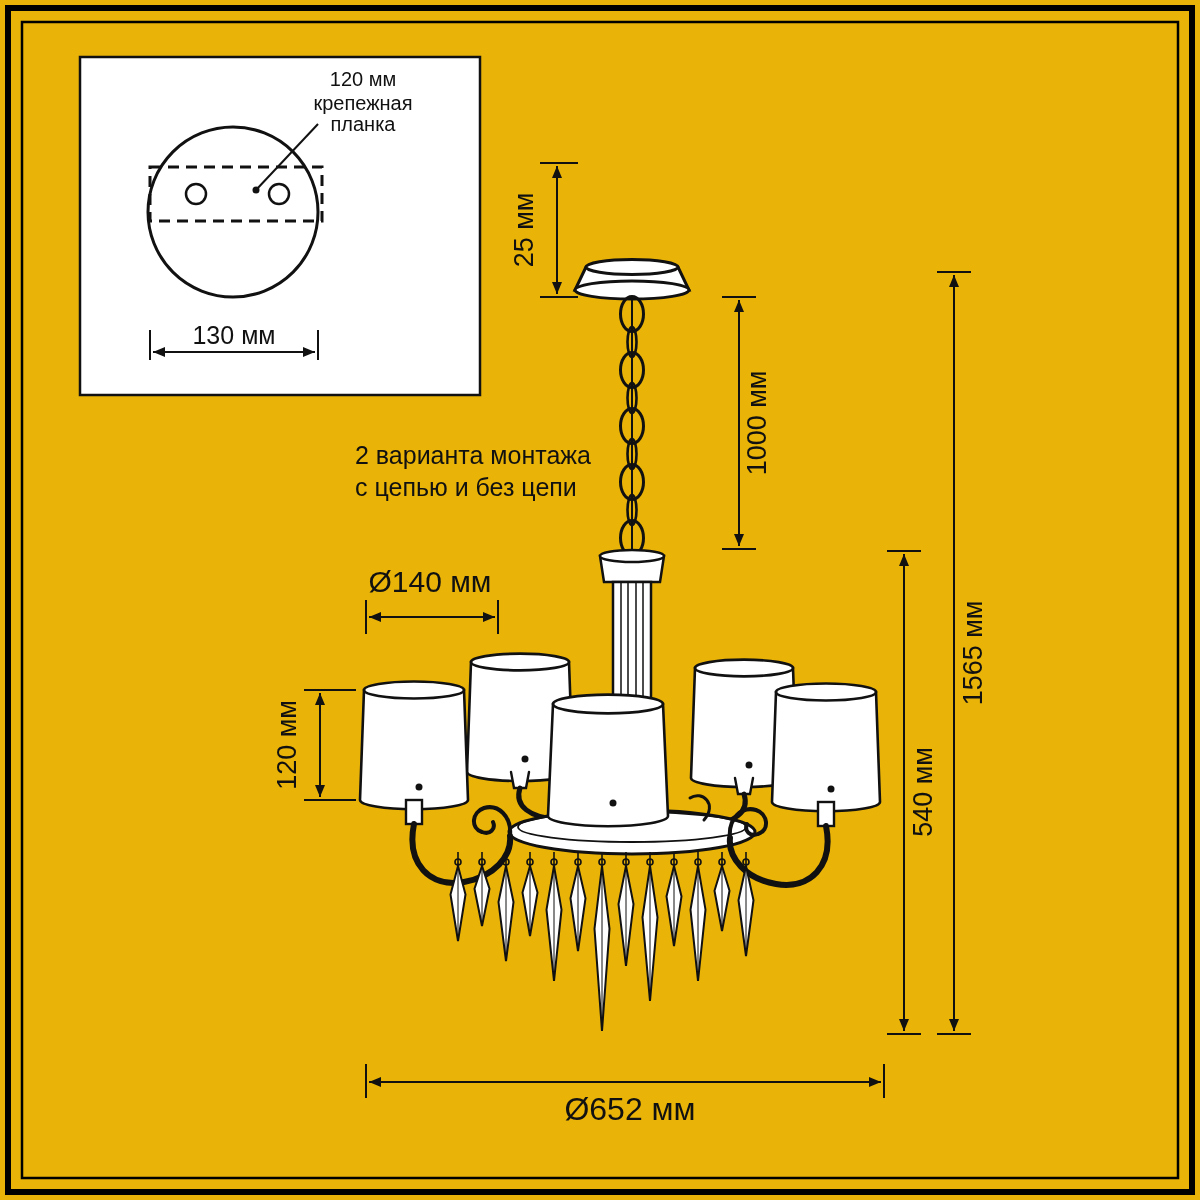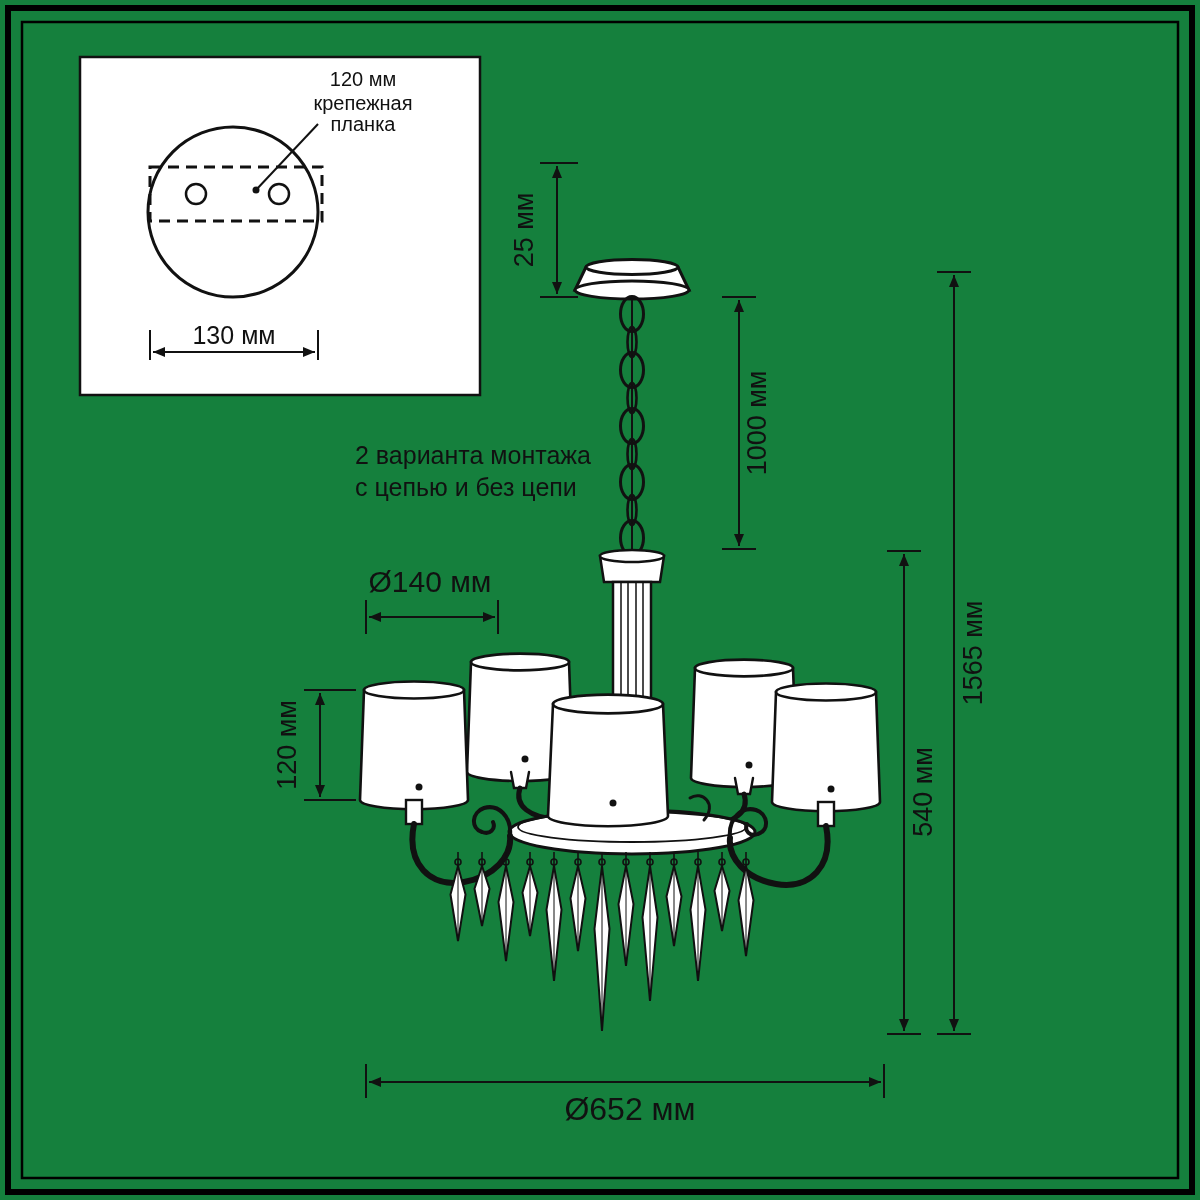--- a/index.html
+++ b/index.html
@@ -1,16 +1,16 @@
 <!DOCTYPE html>
 <html><head>
 <meta charset="utf-8">
 <style>
   html,body{margin:0;padding:0;background:#fff;}
-  .page{width:1200px;height:1200px;position:relative;background:#15803d;}
+  .page{width:1200px;height:1200px;position:relative;background:#eab308;}
   svg{display:block;}
   text{fill:#111;font-family:"Liberation Sans", sans-serif;}
   .lbl{font-size:27px;}
   .lblBig{font-size:30px;}
   .lblHuge{font-size:32px;}
   .note{font-size:25px;}
   .insetSmall{font-size:20px;}
   .inset130{font-size:25px;}
 </style>
 </head>

